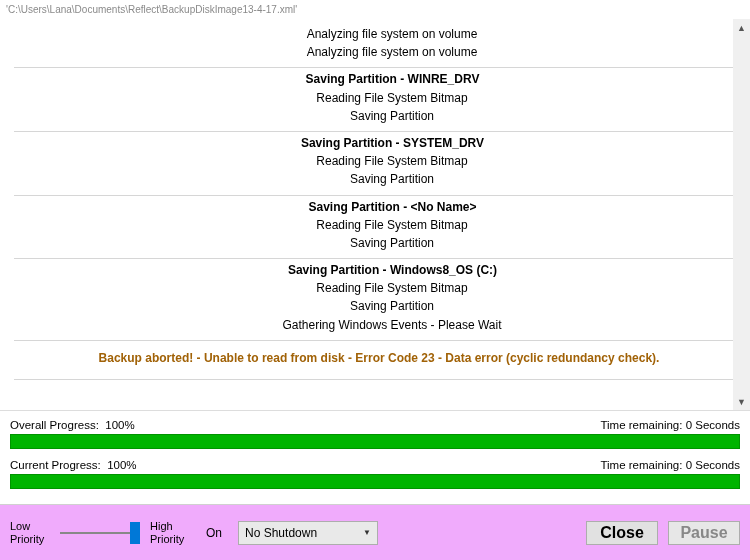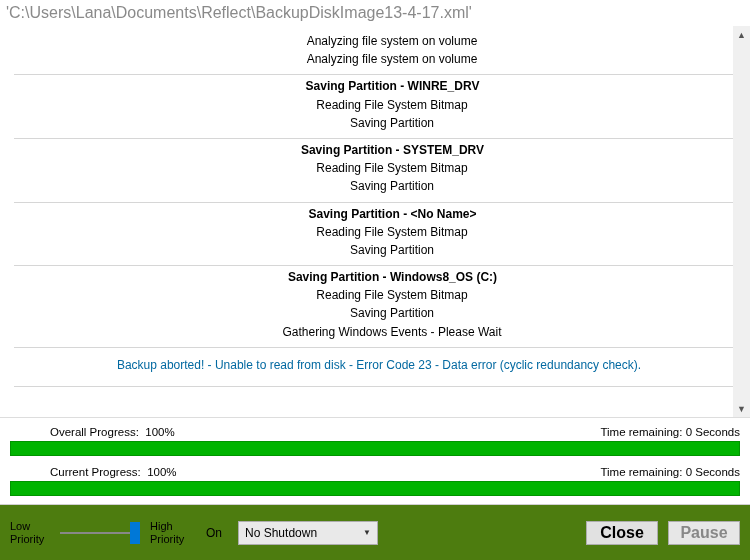--- a/index.html
+++ b/index.html
@@ -1,31 +1,31 @@
 <!DOCTYPE html>
 <html><head>
 <meta charset="utf-8">
 <style>
   * { box-sizing: border-box; margin: 0; padding: 0; font-family: "Segoe UI", Tahoma, sans-serif; }
   body { width: 750px; height: 560px; background: #fff; overflow: hidden; font-size: 12px; color: #000; }
-  .titlebar { padding: 4px 6px; color: #8a8a8a; font-size: 16px; }
+  .titlebar { padding: 4px 6px; color: #8a8a8a; font-size: 10px; }
   .scroll-area { position: relative; height: 392px; border-bottom: 1px solid #ddd; }
   .log { padding: 6px 0 6px 14px; width: 730px; text-align: center; }
   .log-line { padding: 1px 0; line-height: 1.35; }
   .indent { padding-left: 40px; }
   .sep { border-top: 1px solid #d6d6d6; margin: 6px 0 2px 0; width: 730px; }
   .bold { font-weight: 700; margin-left: 41px; }
-  .error { color: #0369a1; font-weight: 400; padding: 8px 0 8px 14px; }
+  .error { color: #a16207; font-weight: 700; padding: 8px 0 8px 14px; }
   .io-row { display: flex; padding-left: 54px; gap: 70px; }
   .scrollbar { position: absolute; right: 0; top: 0; bottom: 0; width: 17px; background: #f0f0f0; display: flex; flex-direction: column; justify-content: space-between; align-items: center; }
   .scroll-btn { width: 17px; height: 17px; display: flex; align-items: center; justify-content: center; color: #555; font-size: 9px; cursor: pointer; }
   .progress-block { padding: 8px 10px 2px 10px; }
-  .prog-head { display: flex; justify-content: space-between; font-size: 11.5px; margin-bottom: 3px; margin-left: 40px; }
+  .prog-head { display: flex; justify-content: space-between; font-size: 11.5px; margin-bottom: 3px; }
   .prog-bar { height: 15px; background: #00b400; border: 1px solid #009400; width: 100%; }
-  .footer { background: #4d7c0f; border-top: 1px solid #d0d0d0; height: 56px; display: flex; align-items: center; padding: 0 10px; gap: 10px; position: absolute; bottom: 0; left: 0; right: 0; }
+  .footer { background: #f0abfc; border-top: 1px solid #d0d0d0; height: 56px; display: flex; align-items: center; padding: 0 10px; gap: 10px; position: absolute; bottom: 0; left: 0; right: 0; }
   .prio-label { font-size: 11px; line-height: 1.1; width: 40px; }
   .slider-wrap { position: relative; width: 80px; height: 24px; display: flex; align-items: center; }
   .slider-track { height: 2px; background: #888; width: 100%; }
   .slider-thumb { position: absolute; right: 0; top: 1px; width: 10px; height: 22px; background: #0078d7; }
   .on-label { font-size: 12px; margin: 0 6px; }
   .select { width: 140px; height: 24px; border: 1px solid #adadad; background: #e9e9e9; display: flex; align-items: center; justify-content: space-between; padding: 0 6px; font-size: 12px; cursor: pointer; }
   .select .arrow { font-size: 8px; color: #333; }
   .spacer { flex: 1; }
   .btn { width: 72px; height: 24px; border: 1px solid #adadad; background: #e1e1e1; font-size: 16px; display: flex; align-items: center; justify-content: center; cursor: pointer; font-weight: bold; }
   .btn.disabled { color: #888; background: #e7e7e7; cursor: default; }

